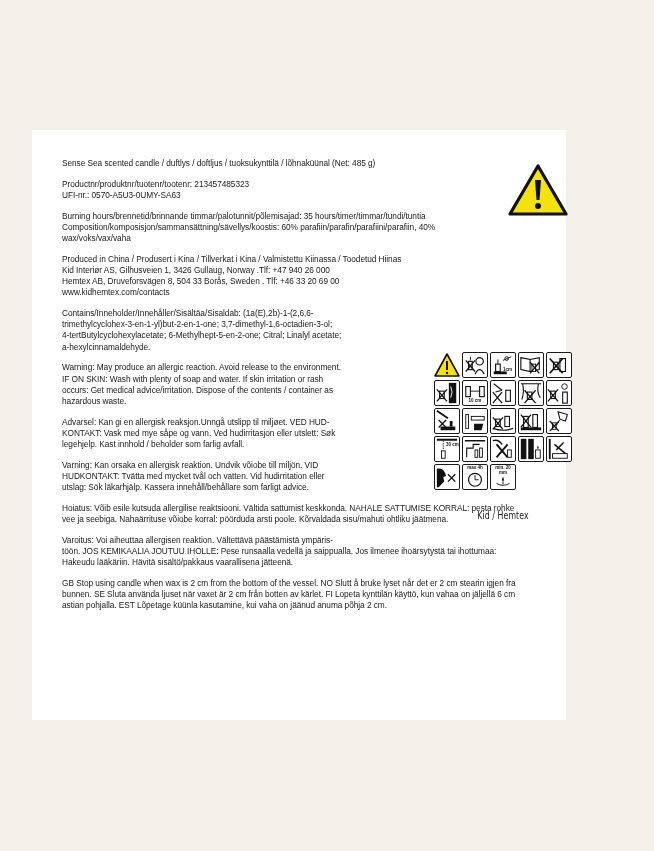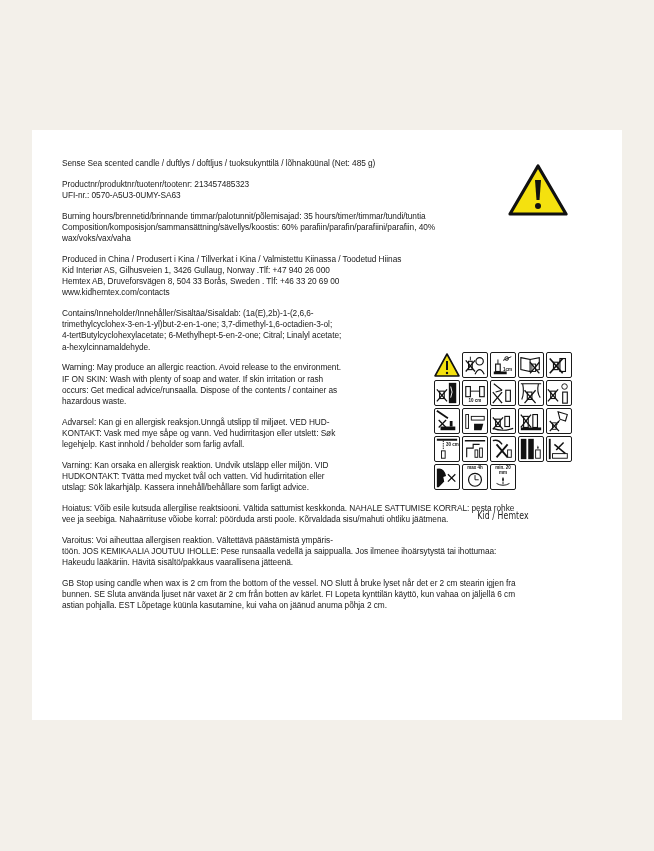--- a/index.html
+++ b/index.html
@@ -11,21 +11,21 @@
       height: 851px;
       background: #f3f0ea;
       position: relative;
       overflow: hidden;
       font-family: "Liberation Sans", sans-serif;
     }
     .card {
       position: absolute;
       left: 32px;
       top: 130px;
-      width: 590px;
+      width: 534px;
       height: 590px;
       background: #ffffff;
     }
     .text-col {
       position: absolute;
       left: 30px;
       top: 28px;
       font-size: 8.3px;
       line-height: 11.2px;
       color: #1a1a1a;
@@ -123,32 +123,32 @@
     <p class="para">
       <span class="line">Contains/Inneholder/Innehåller/Sisältäa/Sisaldab: (1a(E),2b)-1-(2,6,6-</span>
       <span class="line">trimethylcyclohex-3-en-1-yl)but-2-en-1-one; 3,7-dimethyl-1,6-octadien-3-ol;</span>
       <span class="line">4-tertButylcyclohexylacetate; 6-Methylhept-5-en-2-one; Citral; Linalyl acetate;</span>
       <span class="line">a-hexylcinnamaldehyde.</span>
     </p>
 
     <p class="para">
       <span class="line">Warning:  May produce an allergic reaction. Avoid release to the environment.</span>
       <span class="line">IF ON SKIN: Wash with plenty of soap and water. If skin irritation or rash</span>
-      <span class="line">occurs: Get medical advice/runsaalla. Dispose of the contents / container as</span>
+      <span class="line">occurs: Get medical advice/irritation. Dispose of the contents / container as</span>
       <span class="line">hazardous waste.</span>
     </p>
 
     <p class="para">
       <span class="line">Advarsel: Kan gi en allergisk reaksjon.Unngå utslipp til miljøet. VED HUD-</span>
       <span class="line">KONTAKT: Vask med mye såpe og vann. Ved hudirritasjon eller utslett: Søk</span>
       <span class="line">legehjelp. Kast innhold / beholder som farlig avfall.</span>
     </p>
 
     <p class="para">
-      <span class="line">Varning:  Kan orsaka en allergisk reaktion.  Undvik utsläpp eller miljön. VID</span>
+      <span class="line">Varning:  Kan orsaka en allergisk reaktion.  Undvik võiobe till miljön. VID</span>
       <span class="line">HUDKONTAKT: Tvätta med mycket tvål och vatten. Vid hudirritation eller</span>
       <span class="line">utslag: Sök läkarhjälp. Kassera innehåll/behållare som farligt advice.</span>
     </p>
 
     <p class="para">
       <span class="line">Hoiatus: Võib esile kutsuda allergilise reaktsiooni. Vältida sattumist keskkonda. NAHALE SATTUMISE KORRAL: pesta rohke</span>
       <span class="line">vee ja seebiga. Nahaärrituse võiobe korral: pöörduda arsti poole. Kõrvaldada sisu/mahuti ohtliku jäätmena.</span>
     </p>
 
     <p class="para">

